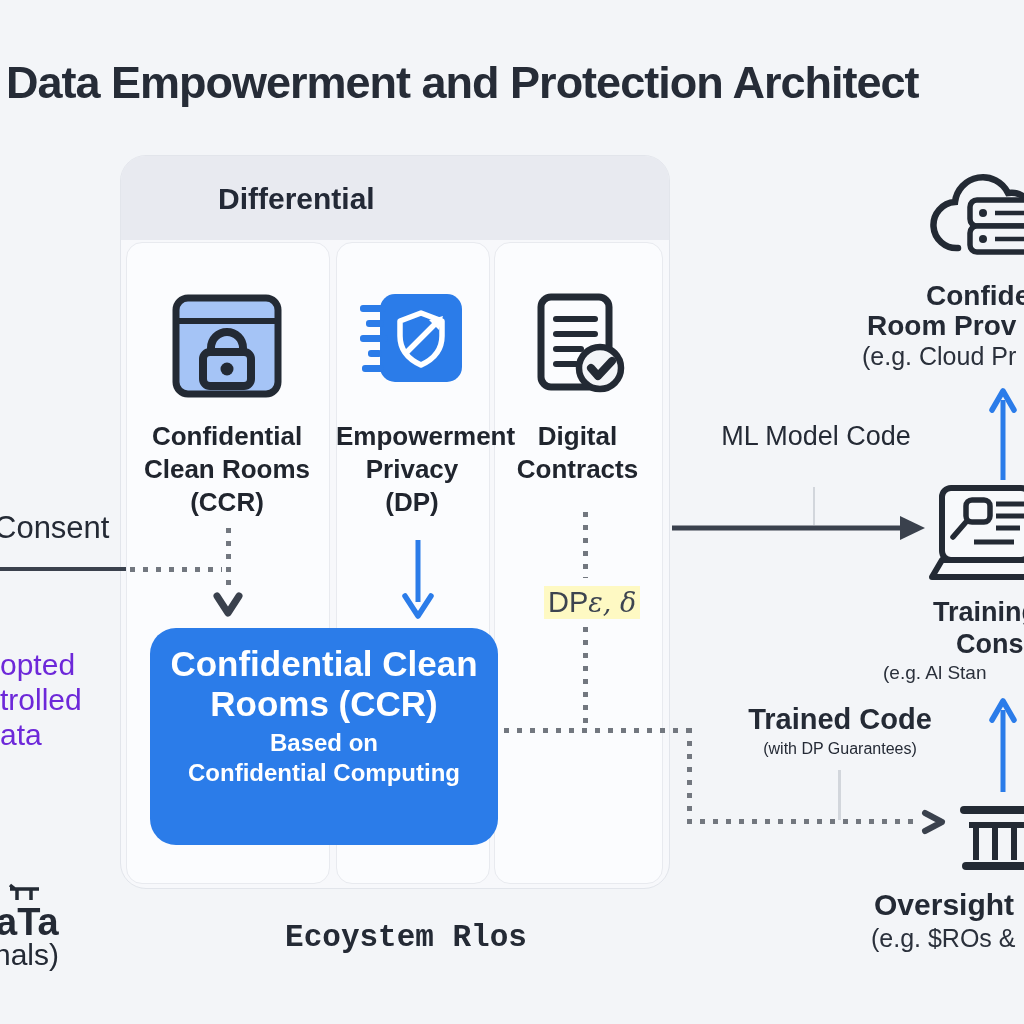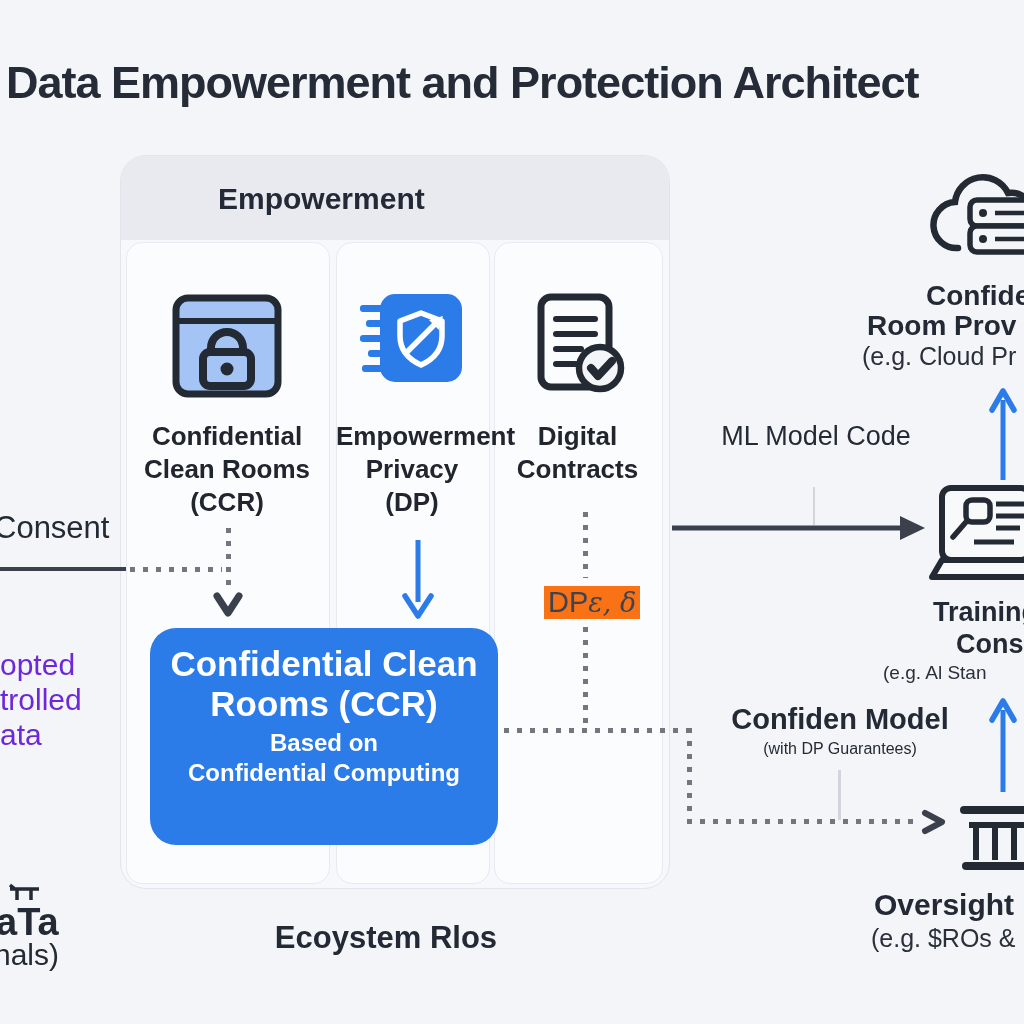--- a/index.html
+++ b/index.html
@@ -27,21 +27,21 @@
 </style>
 </head>
 <body>
 
 <div id="stage">
 
   <div class="abs ttl" style="left:6px;top:57px;">Data Empowerment and Protection Architect</div>
 
   <div class="abs panel" style="left:120px;top:155px;width:548px;height:732px;">
     <div class="panel-header">
-      <div class="abs phlabel" style="left:97px;top:26px;">Empowerment</div>
+      <div class="abs phlabel" style="left:97px;top:26px;">Differential</div>
     </div>
   </div>
 
   <div class="abs col" style="left:126px;top:242px;width:202px;height:640px;"></div>
   <div class="abs col" style="left:336px;top:242px;width:152px;height:640px;"></div>
   <div class="abs col" style="left:494px;top:242px;width:167px;height:640px;"></div>
 
   <svg class="abs" style="left:172px;top:294px;" width="110" height="104" viewBox="0 0 110 104">
     <rect x="4" y="4" width="102" height="96" rx="12" fill="#a5c4f6" stroke="#232a34" stroke-width="7"></rect>
     <line x1="4" y1="27" x2="106" y2="27" stroke="#232a34" stroke-width="6"></line>
@@ -79,21 +79,21 @@
   <svg class="abs" style="left:212px;top:593px;" width="32" height="26" viewBox="0 0 32 26">
     <path d="M5 3 L16 20 L27 3" fill="none" stroke="#3a414d" stroke-width="7" stroke-linecap="round" stroke-linejoin="round"></path>
   </svg>
 
   <svg class="abs" style="left:399px;top:540px;" width="38" height="82" viewBox="0 0 38 82">
     <line x1="19" y1="0" x2="19" y2="62" stroke="#2b7ce9" stroke-width="5"></line>
     <path d="M6 56 L19 76 L32 56" fill="none" stroke="#2b7ce9" stroke-width="5.5" stroke-linecap="round" stroke-linejoin="round"></path>
   </svg>
 
   <div class="abs dot-v" style="left:583px;top:512px;height:66px;"></div>
-  <div class="abs" style="left:544px;top:586px;font-size:29px;color:#3d4450;background:#f97316;padding:0 4px;white-space:nowrap;">
+  <div class="abs" style="left:544px;top:586px;font-size:29px;color:#3d4450;background:#fef9c3;padding:0 4px;white-space:nowrap;">
     <span>DP</span><span style="font-family:'DejaVu Serif',serif;font-style:italic;font-size:27px;">ε, δ</span>
   </div>
   <div class="abs dot-v" style="left:583px;top:627px;height:104px;"></div>
 
   <div class="abs bluebox" style="left:150px;top:628px;width:348px;height:217px;">
     <div class="bb-title">Confidential Clean Rooms (CCR)</div>
     <div class="bb-sub">Based on</div>
     <div class="bb-sub">Confidential Computing</div>
   </div>
 
@@ -106,36 +106,36 @@
     <div>trolled</div>
     <div>ata</div>
   </div>
 
   <svg class="abs" style="left:8px;top:884px;" width="34" height="18" viewBox="0 0 34 18">
     <path d="M2 5 H31 M9 5 V16 M23 5 V16 M2 1 L7 5" fill="none" stroke="#232a34" stroke-width="3.5"></path>
   </svg>
   <div class="abs" style="left:-4px;top:901px;font-size:38px;font-weight:800;white-space:nowrap;">aTa</div>
   <div class="abs" style="left:-6px;top:938px;font-size:30px;white-space:nowrap;">nals)</div>
 
-  <div class="abs ctr" style="left:112px;top:920px;width:548px;font-size:31px;font-weight:700;">Ecoystem Rlos</div>
+  <div class="abs ctr" style="left:132px;top:920px;width:548px;font-size:31px;font-weight:700;font-family:Liberation Mono, monospace;">Ecoystem Rlos</div>
 
   <div class="abs ctr" style="left:718px;top:420px;width:196px;font-size:27px;font-weight:500;line-height:33px;">ML Model Code</div>
   <div class="abs faint" style="left:813px;top:487px;width:2px;height:38px;"></div>
   <svg class="abs" style="left:672px;top:511px;" width="254" height="34" viewBox="0 0 254 34">
     <line x1="0" y1="17" x2="230" y2="17" stroke="#3a414d" stroke-width="5"></line>
     <polygon points="228,5 253,17 228,29" fill="#3a414d"></polygon>
   </svg>
 
   <div class="abs dot-h" style="left:504px;top:728px;width:186px;"></div>
   <div class="abs dot-v" style="left:687px;top:728px;height:96px;"></div>
   <div class="abs dot-h" style="left:687px;top:819px;width:234px;"></div>
   <svg class="abs" style="left:921px;top:810px;" width="26" height="24" viewBox="0 0 26 24">
     <path d="M4 3 L21 12 L4 21" fill="none" stroke="#3a414d" stroke-width="6" stroke-linecap="round" stroke-linejoin="round"></path>
   </svg>
-  <div class="abs ctr big" style="left:700px;top:703px;width:280px;font-size:29px;">Confiden Model</div>
+  <div class="abs ctr big" style="left:700px;top:703px;width:280px;font-size:29px;">Trained Code</div>
   <div class="abs ctr" style="left:690px;top:740px;width:300px;font-size:16px;">(with DP Guarantees)</div>
   <div class="abs faint" style="left:838px;top:770px;width:3px;height:50px;"></div>
 
   <svg class="abs" style="left:932px;top:158px;" width="100" height="112" viewBox="0 0 100 112">
     <path d="M26 90 a23 23 0 0 1 -3 -46 a28 28 0 0 1 53 -9 a21 21 0 0 1 24 16" fill="none" stroke="#232a34" stroke-width="6.5" stroke-linecap="round"></path>
     <rect x="38" y="42" width="72" height="26" rx="7" fill="#f3f5f8" stroke="#232a34" stroke-width="5.5"></rect>
     <rect x="38" y="68" width="72" height="26" rx="7" fill="#f3f5f8" stroke="#232a34" stroke-width="5.5"></rect>
     <circle cx="51" cy="55" r="4" fill="#232a34"></circle>
     <circle cx="51" cy="81" r="4" fill="#232a34"></circle>
     <line x1="63" y1="55" x2="100" y2="55" stroke="#232a34" stroke-width="4.5"></line>

